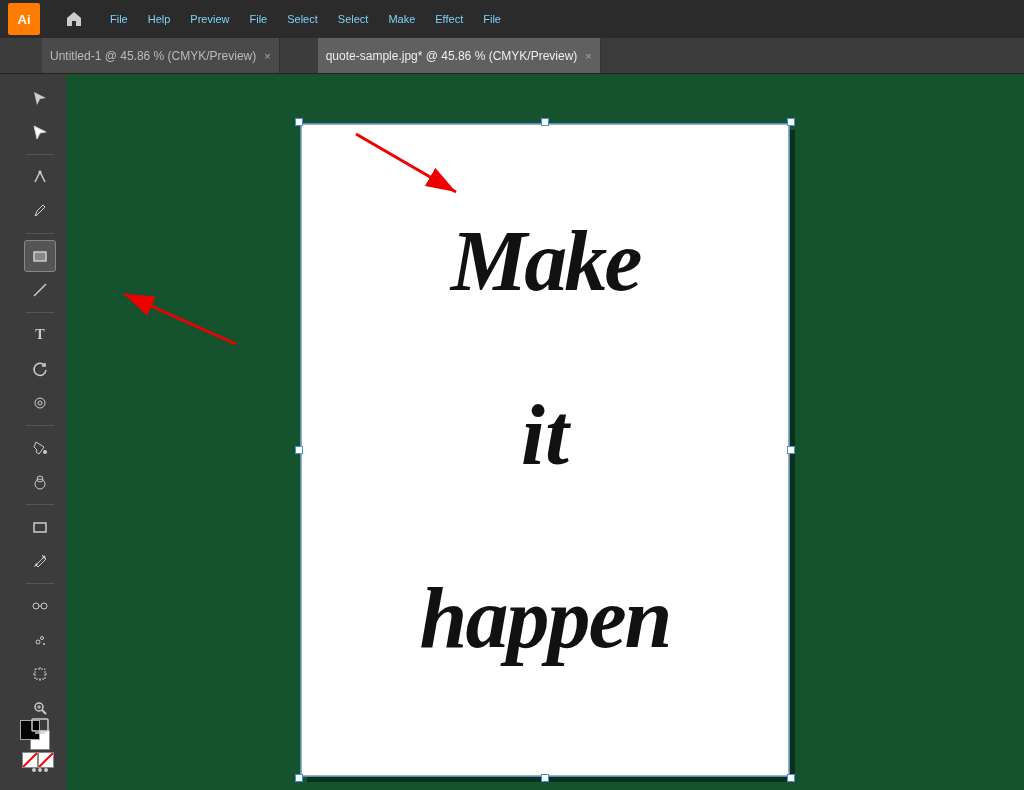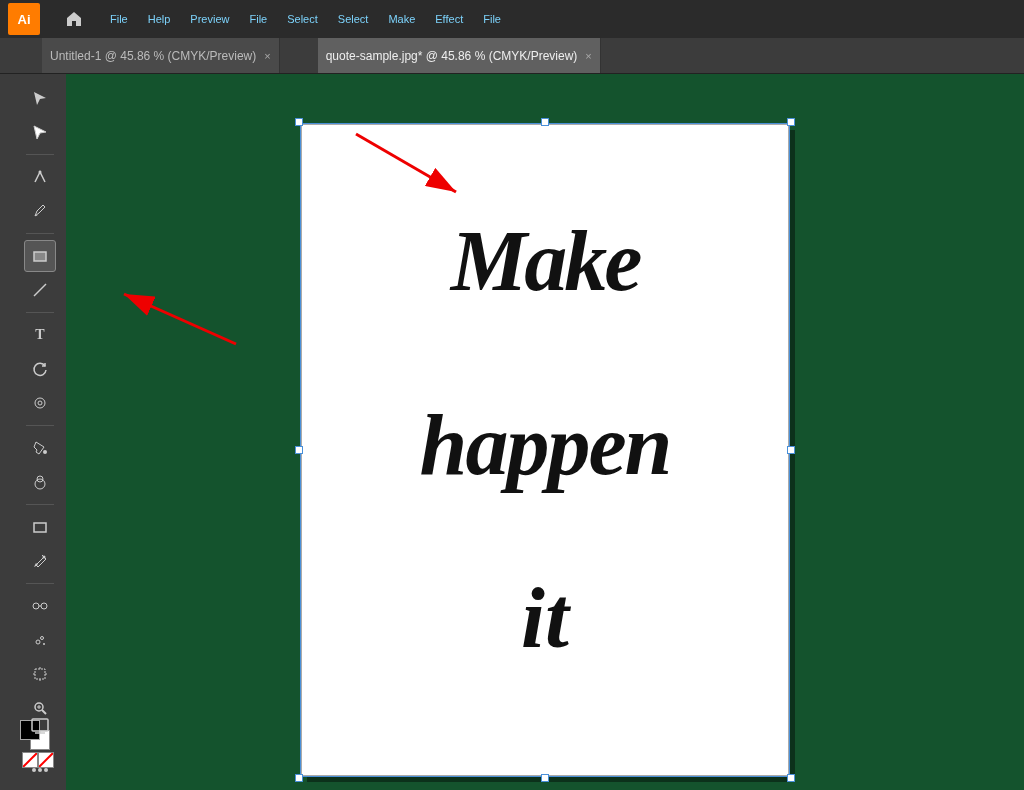--- a/index.html
+++ b/index.html
@@ -411,22 +411,22 @@
           <div class="handle tr"></div>
           <div class="handle ml"></div>
           <div class="handle mr"></div>
           <div class="handle bl"></div>
           <div class="handle bc"></div>
           <div class="handle br"></div>
         </div>
 
         <div class="artboard-text">
           <div class="quote-text quote-make" style="font-family: 'Brush Script MT', cursive, Georgia, serif; font-weight:900; font-style:italic; font-size:86px; color:#111; letter-spacing:-3px; margin-top:-20px;">Make</div>
+          <div class="quote-text quote-it" style="font-family: 'Brush Script MT', cursive, Georgia, serif; font-weight:900; font-style:italic; font-size:86px; color:#111; margin-top:-20px;">it</div>
           <div class="quote-text quote-happen" style="font-family: 'Brush Script MT', cursive, Georgia, serif; font-weight:900; font-style:italic; font-size:86px; color:#111; letter-spacing:-2px; margin-top:-10px;">happen</div>
-          <div class="quote-text quote-it" style="font-family: 'Brush Script MT', cursive, Georgia, serif; font-weight:900; font-style:italic; font-size:86px; color:#111; margin-top:-20px;">it</div>
         </div>
       </div>
     </div>
 
     <svg class="arrows" style="position:absolute;top:0;left:0;width:100%;height:100%;pointer-events:none;">
 
       <defs>
         <marker id="arrowhead" markerWidth="10" markerHeight="7" refX="10" refY="3.5" orient="auto">
           <polygon points="0 0, 10 3.5, 0 7" fill="#e00"></polygon>
         </marker>

